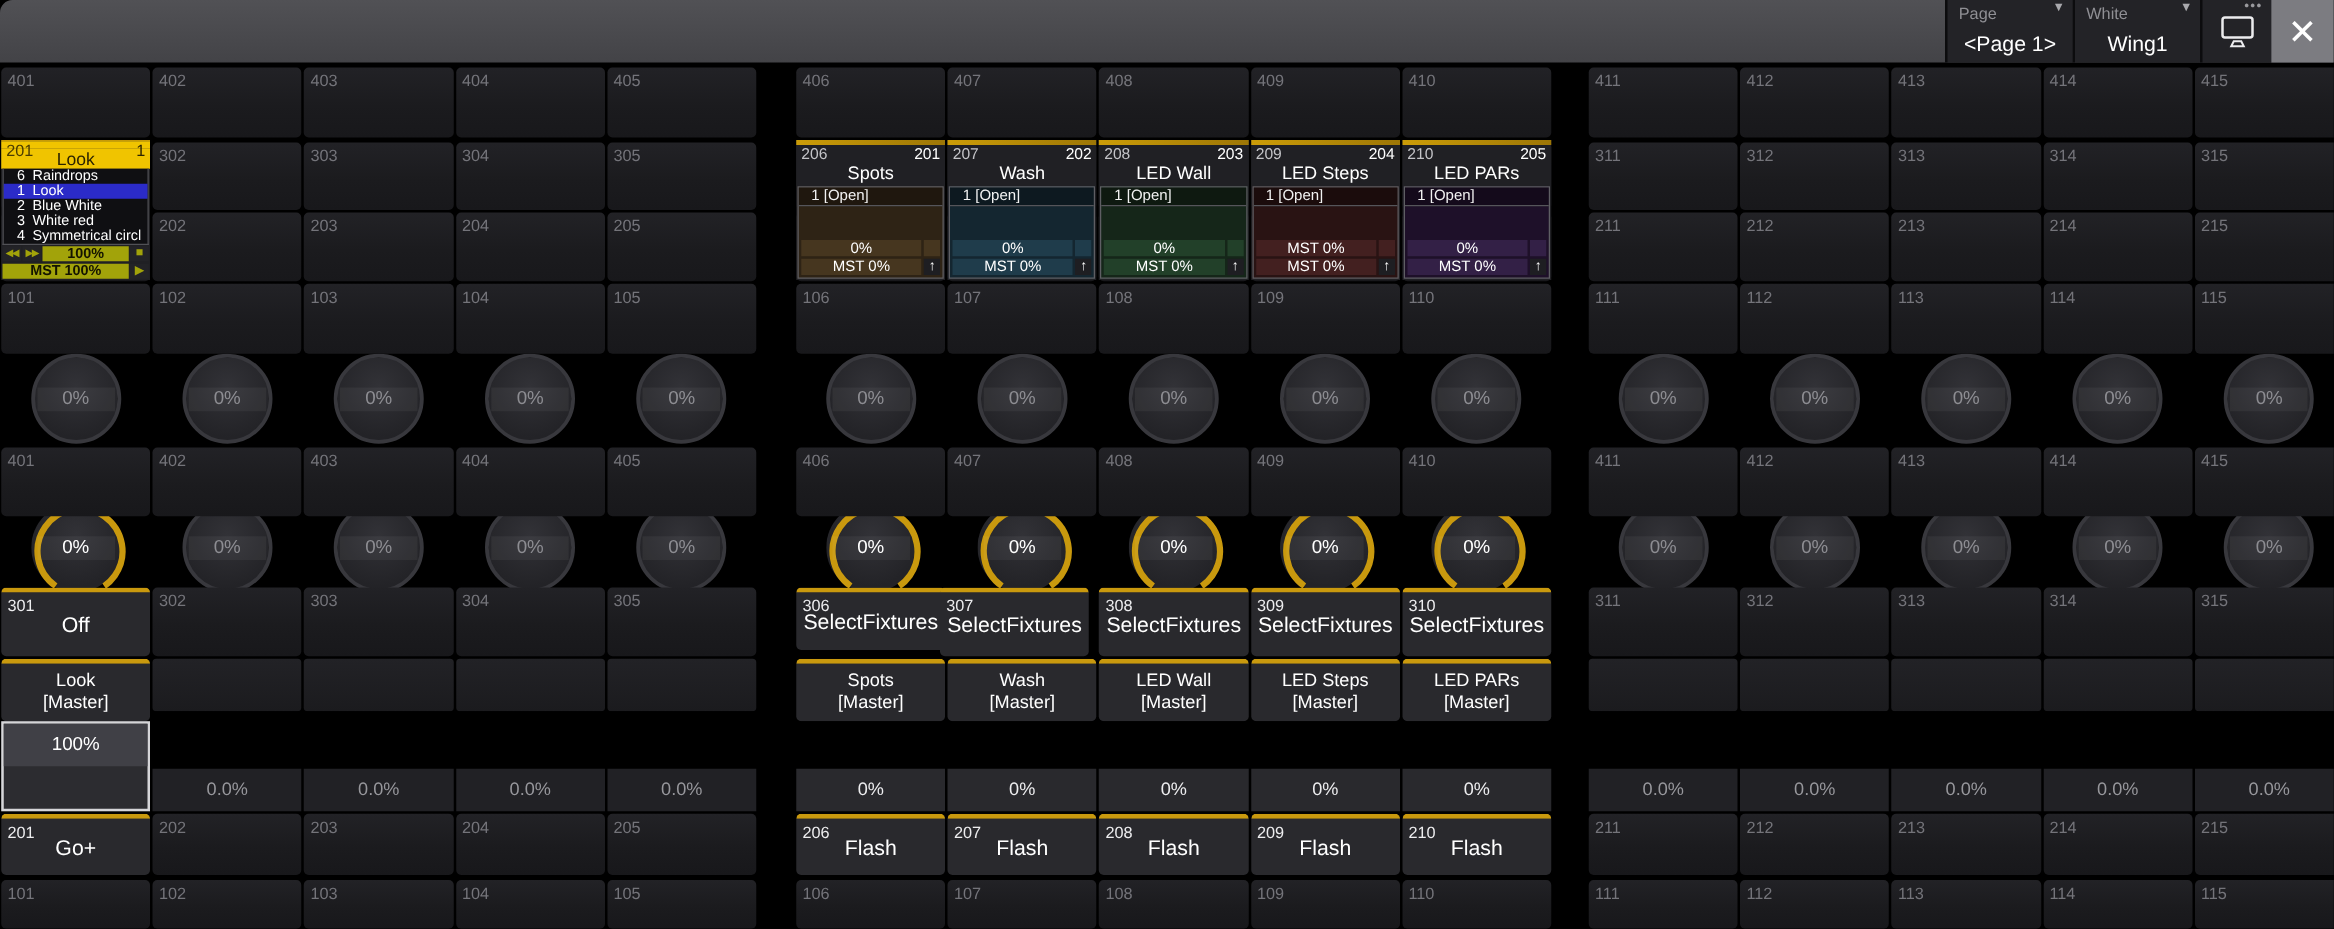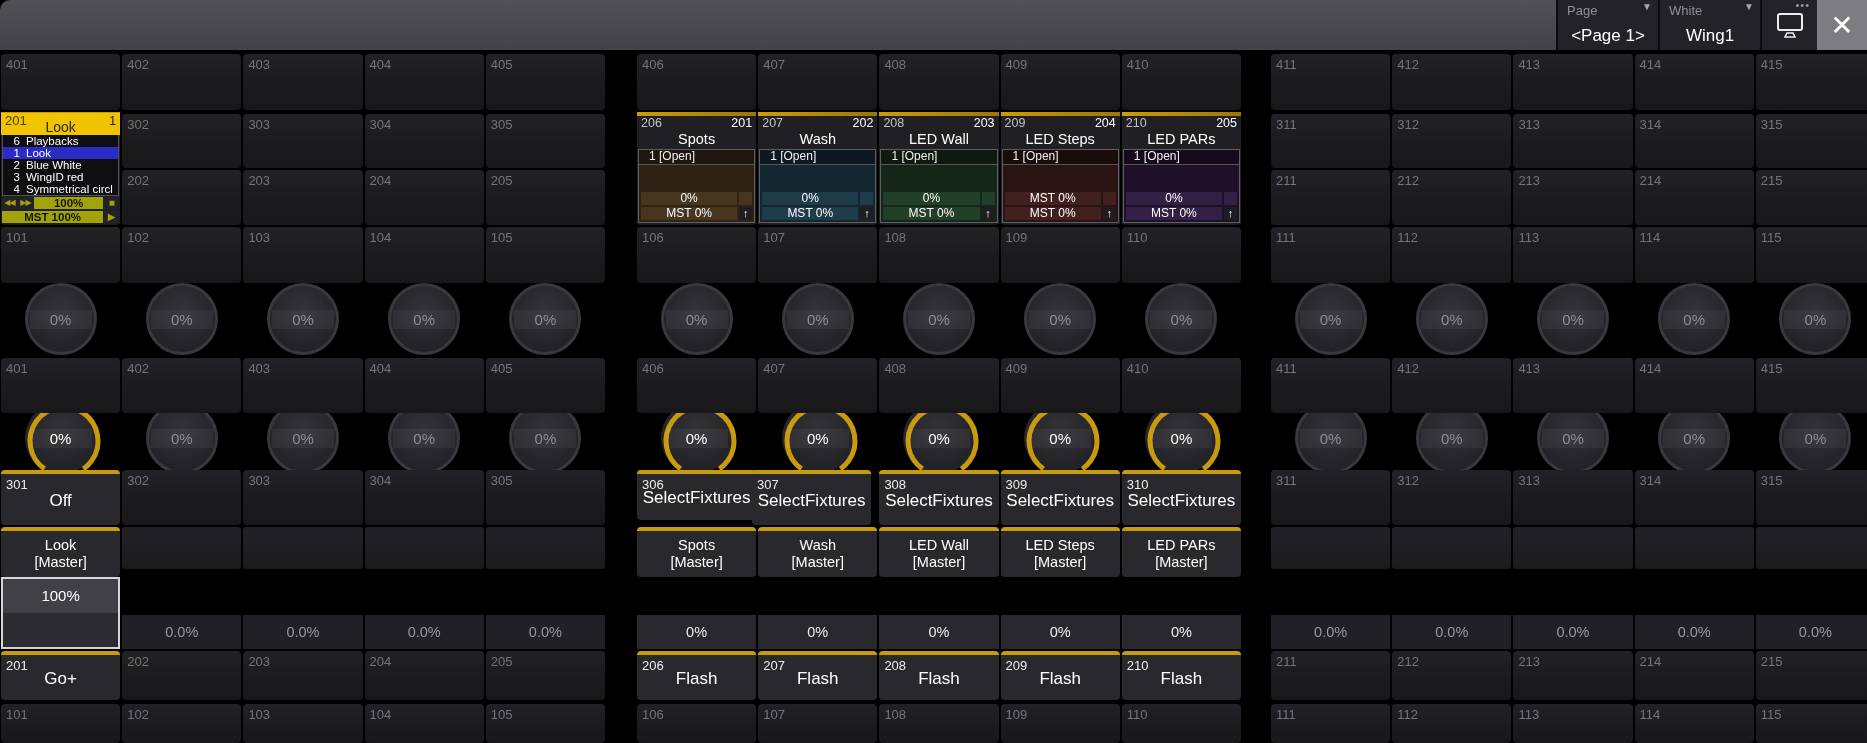--- a/index.html
+++ b/index.html
@@ -608,33 +608,33 @@
     <div class="widget" style="left: 1px; top: 112px; width: 119.2px; height: 112px;">
       <div class="lw-strip"></div>
       <div class="lw-head">
         <div class="w-exec">201</div>
         <div class="w-seq">1</div>
       </div>
       <div class="lw-title">Look</div>
       <div class="lw-list">
         <div class="lw-item">
           <div class="no">6</div>
-          <div class="nm">Playbacks</div>
+          <div class="nm">Raindrops</div>
         </div>
         <div class="lw-item sel">
           <div class="no">1</div>
           <div class="nm">Look</div>
         </div>
         <div class="lw-item">
           <div class="no">2</div>
           <div class="nm">Blue White</div>
         </div>
         <div class="lw-item">
           <div class="no">3</div>
-          <div class="nm">WingID red</div>
+          <div class="nm">White red</div>
         </div>
         <div class="lw-item">
           <div class="no">4</div>
           <div class="nm">Symmetrical circl</div>
         </div>
       </div>
       <div class="lw-trans">
         <div class="t-btn">◀◀</div>
         <div class="t-btn">▶▶</div>
         <div class="t-bar">100%</div>

